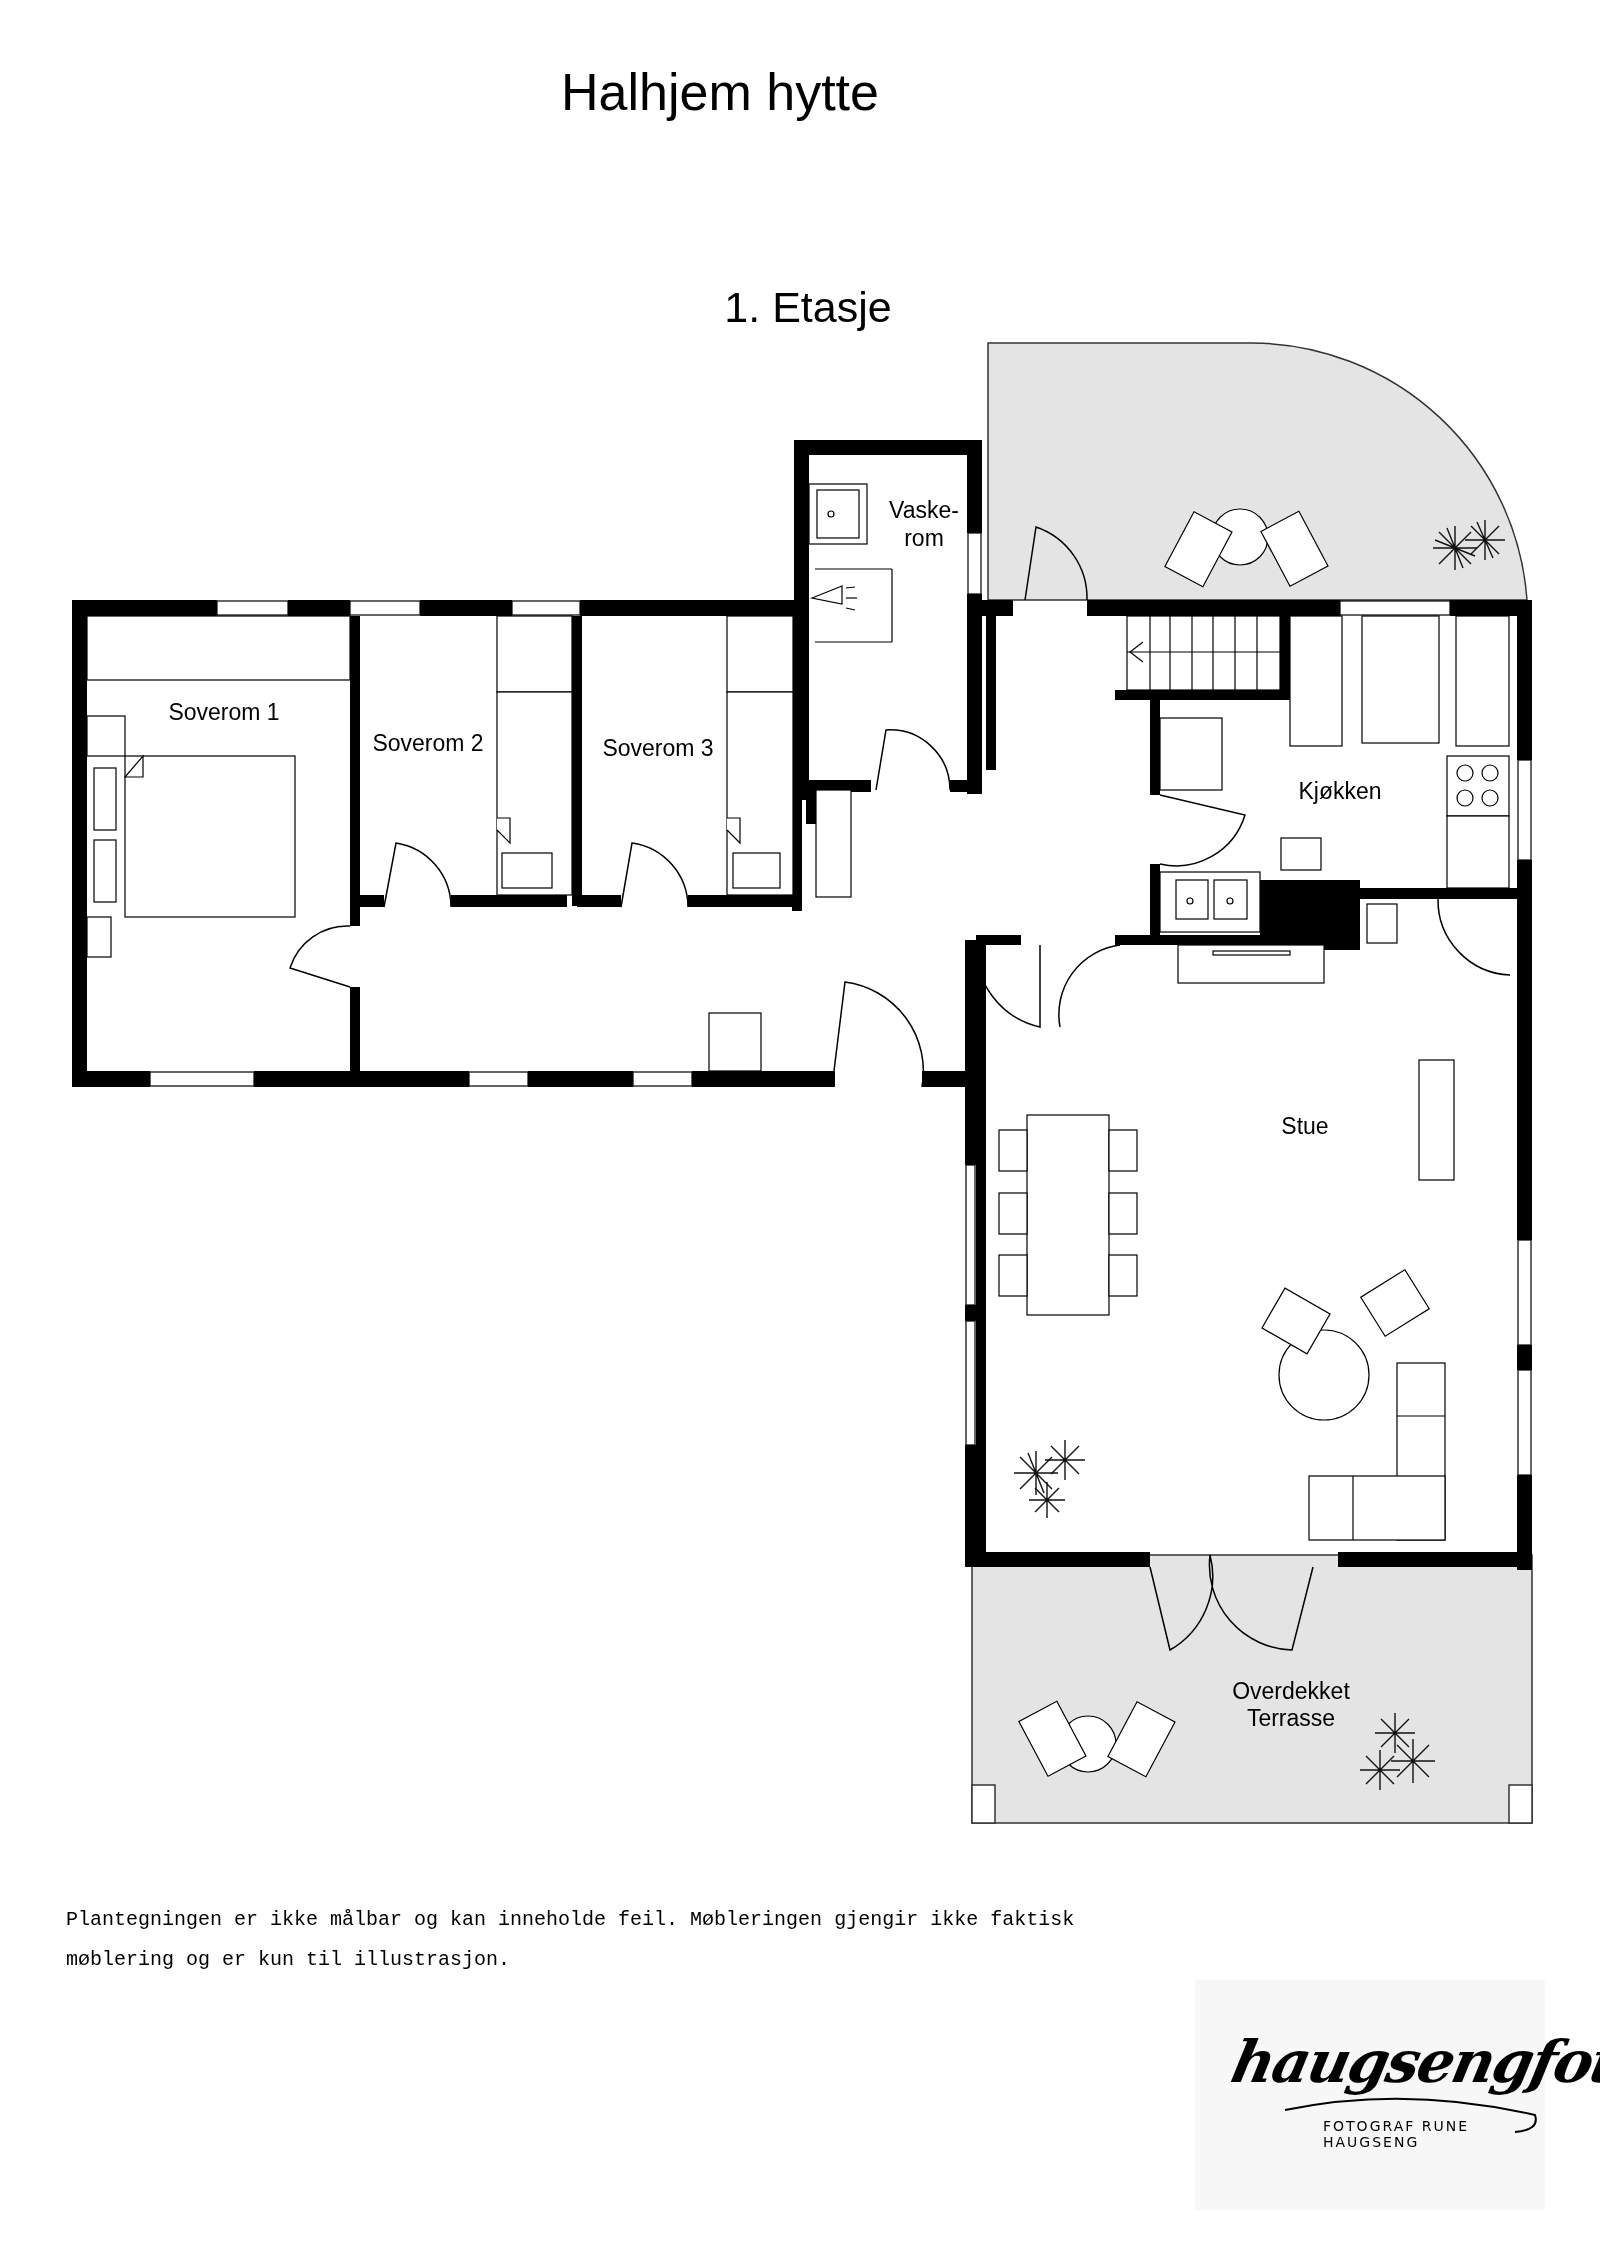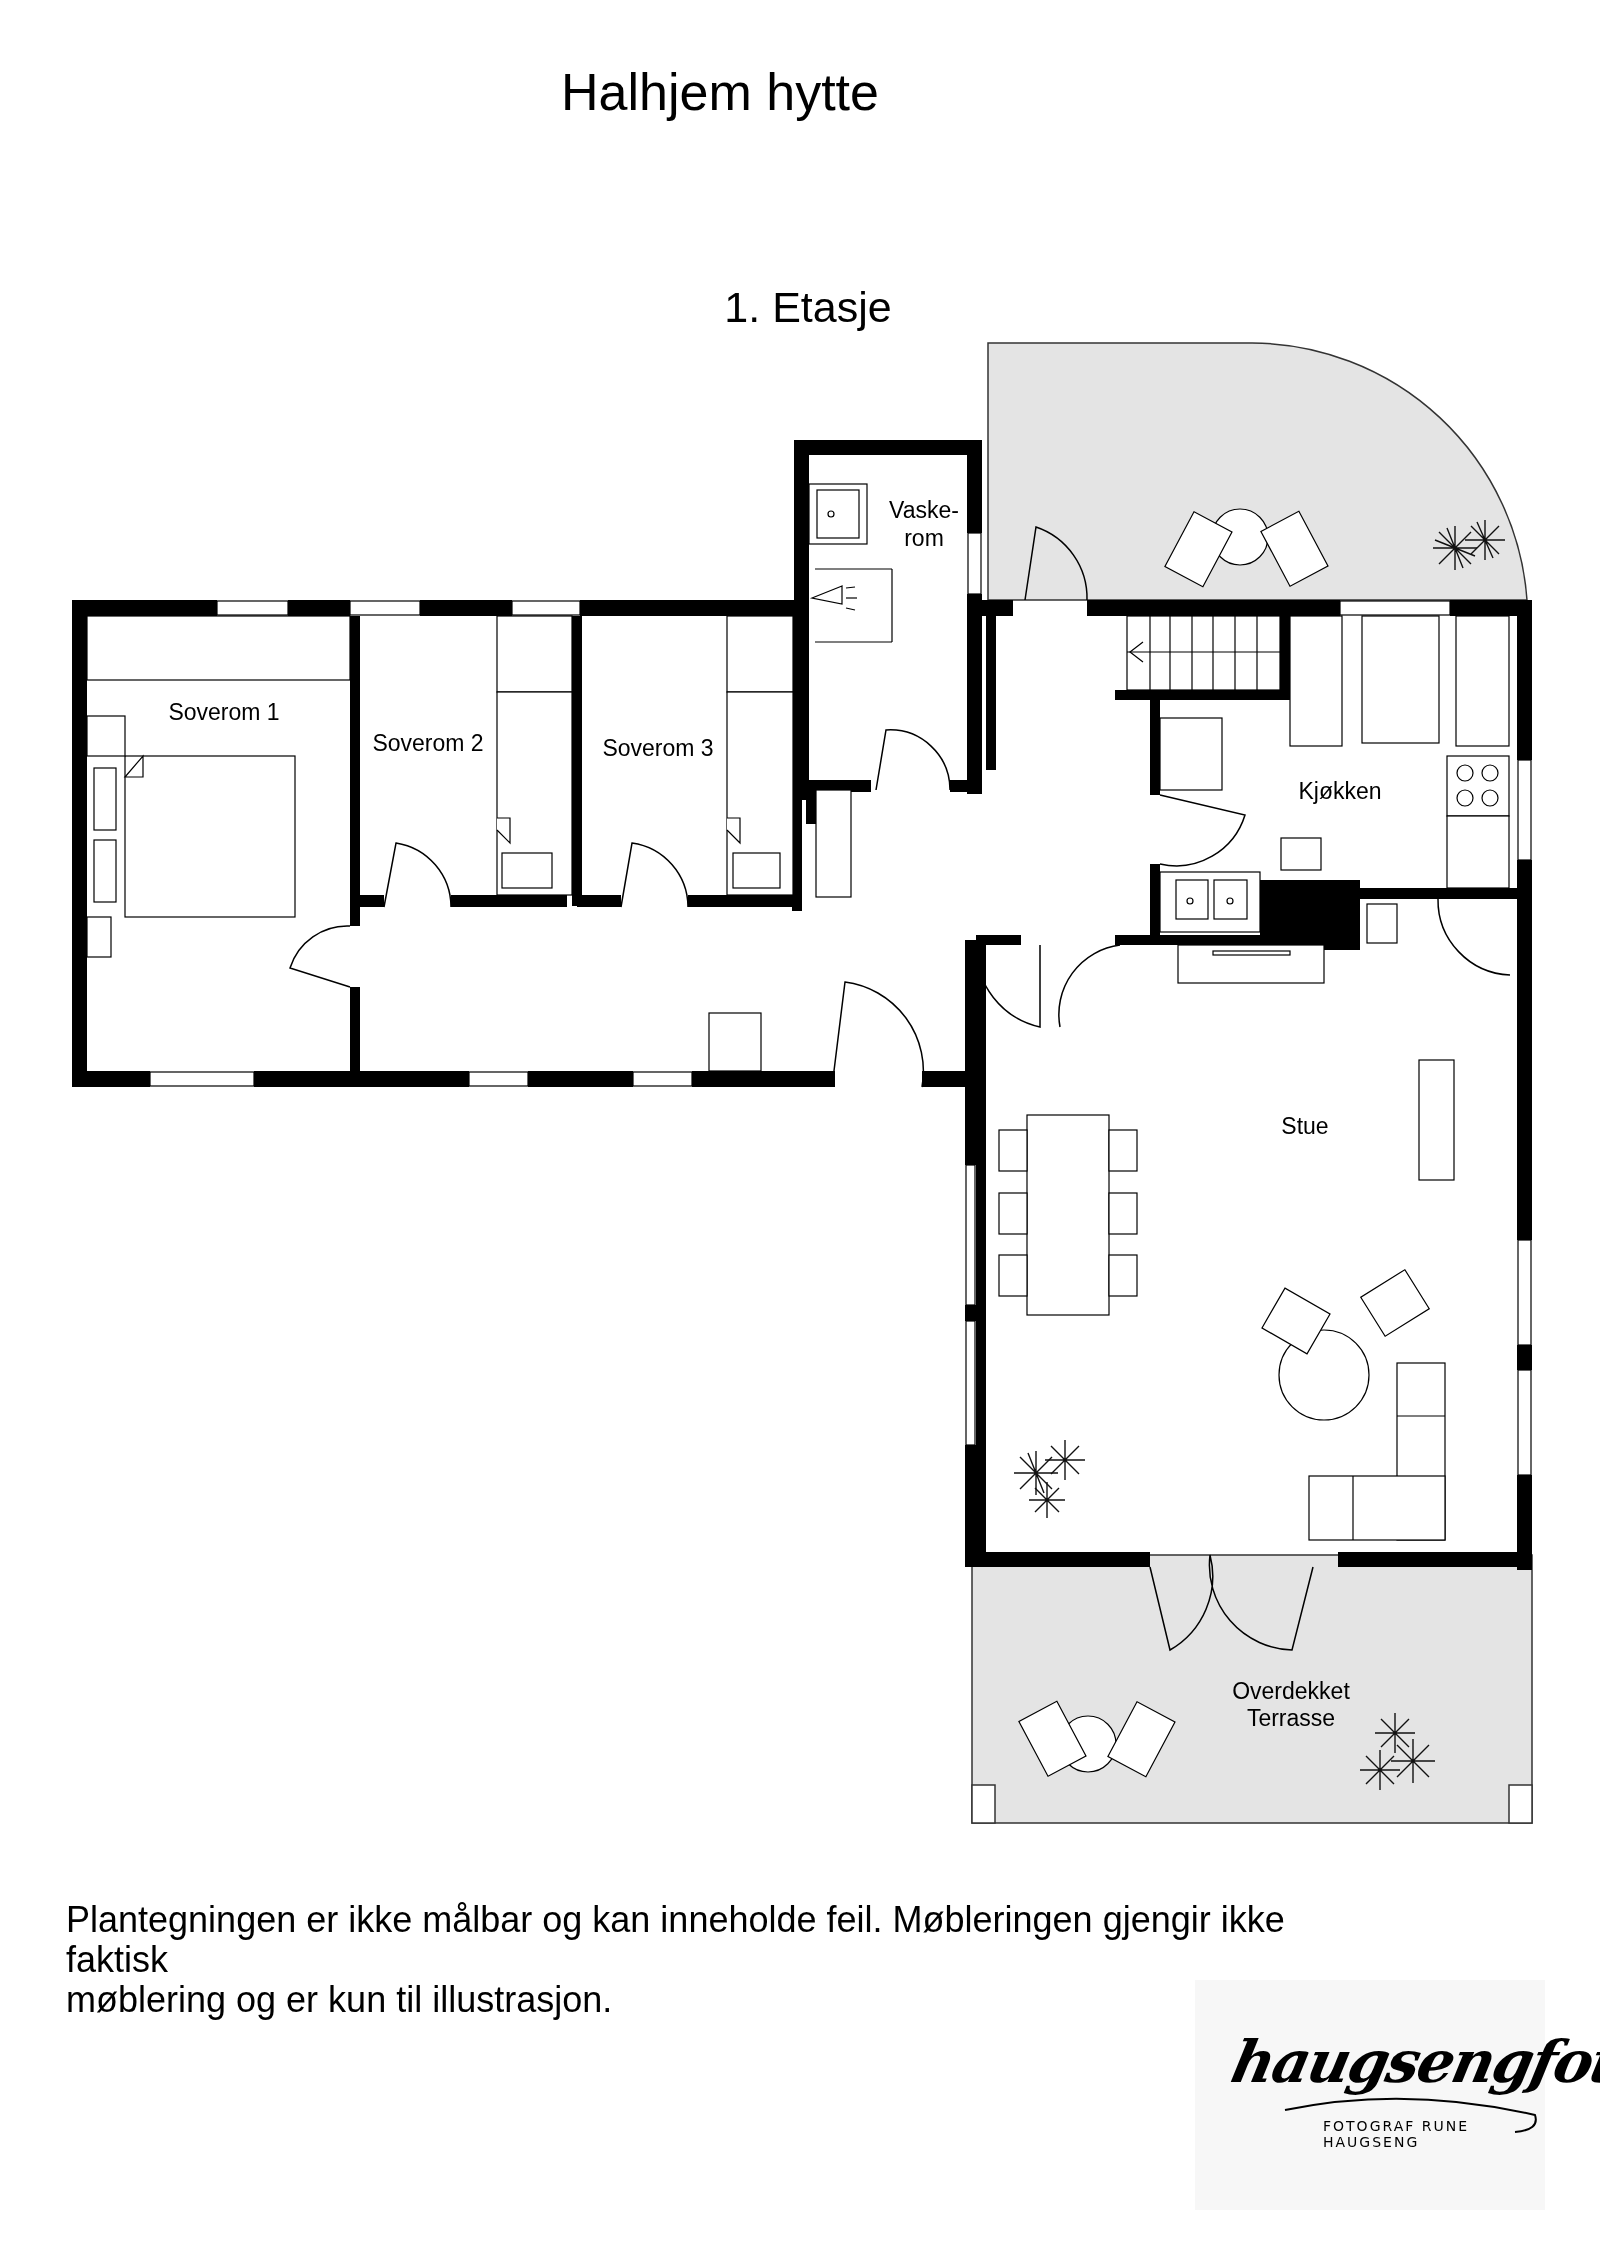--- a/index.html
+++ b/index.html
@@ -5,21 +5,21 @@
   html, body { margin:0; padding:0; background:#ffffff; }
   body { width:1600px; height:2264px; position:relative; overflow:hidden;
          font-family:"Liberation Sans", "DejaVu Sans", sans-serif; color:#000; }
   .title { position:absolute; left:4px; width:1432px; top:62px; text-align:center;
            font-size:52px; }
   .subtitle { position:absolute; left:0; width:1600px; top:283px; text-align:center;
               font-size:43px; padding-left:8px; }
   .plan { position:absolute; left:0; top:0; width:1600px; height:2264px; }
   .room-label { font-family:"Liberation Sans", sans-serif; font-size:23px; fill:#000; }
   .disclaimer { position:absolute; left:66px; top:1900px; width:1300px;
-                font-size:36px; line-height:40px; }
+                font-size:20px; line-height:40px;font-family:Liberation Mono, monospace; }
   .logo { position:absolute; left:1195px; top:1980px; width:350px; height:230px;
           background:#f7f7f7; }
   .logo-script { position:absolute; left:38px; top:48px; font-family:"DejaVu Serif", serif;
                  font-style:italic; font-weight:bold; font-size:58px; letter-spacing:-2px;
                  transform:skewX(-12deg); white-space:nowrap; }
   .logo-sub { position:absolute; left:128px; top:138px; font-size:14px; letter-spacing:2px;
               font-family:"DejaVu Sans", sans-serif; }
   .logo-swoosh { position:absolute; left:70px; top:110px; }
 </style>
 </head>

